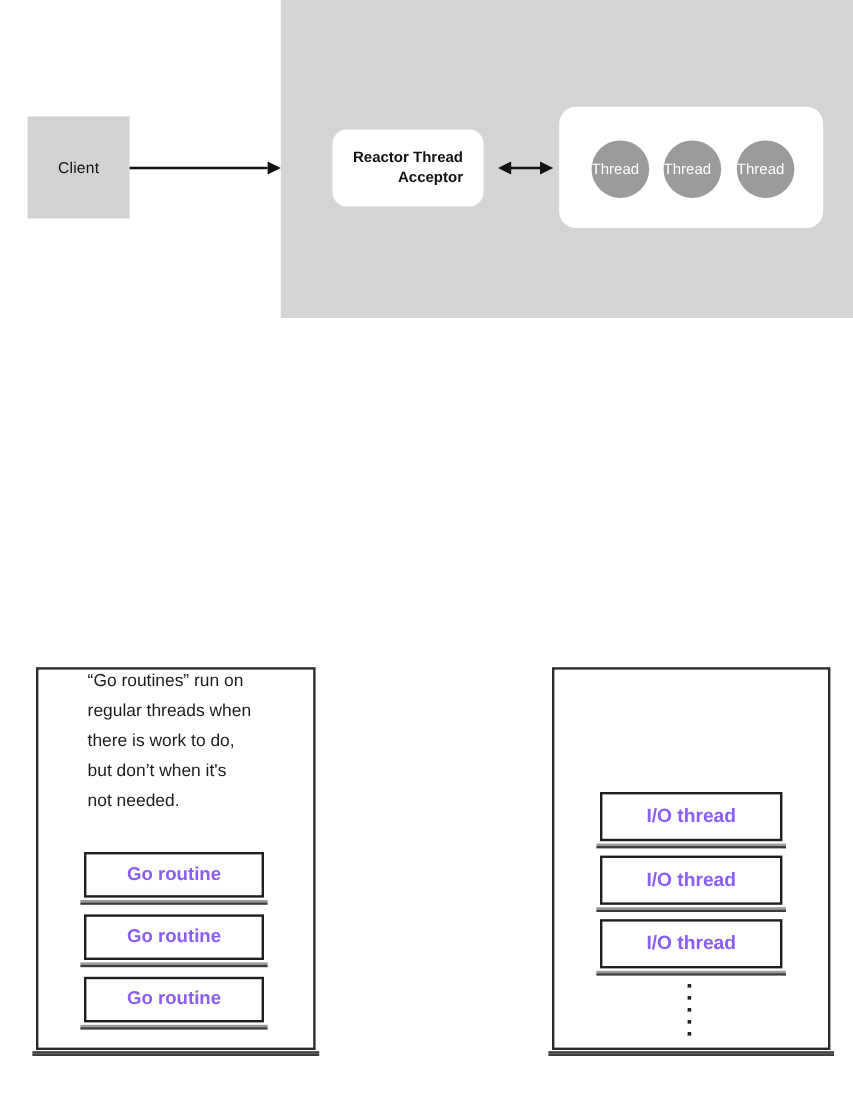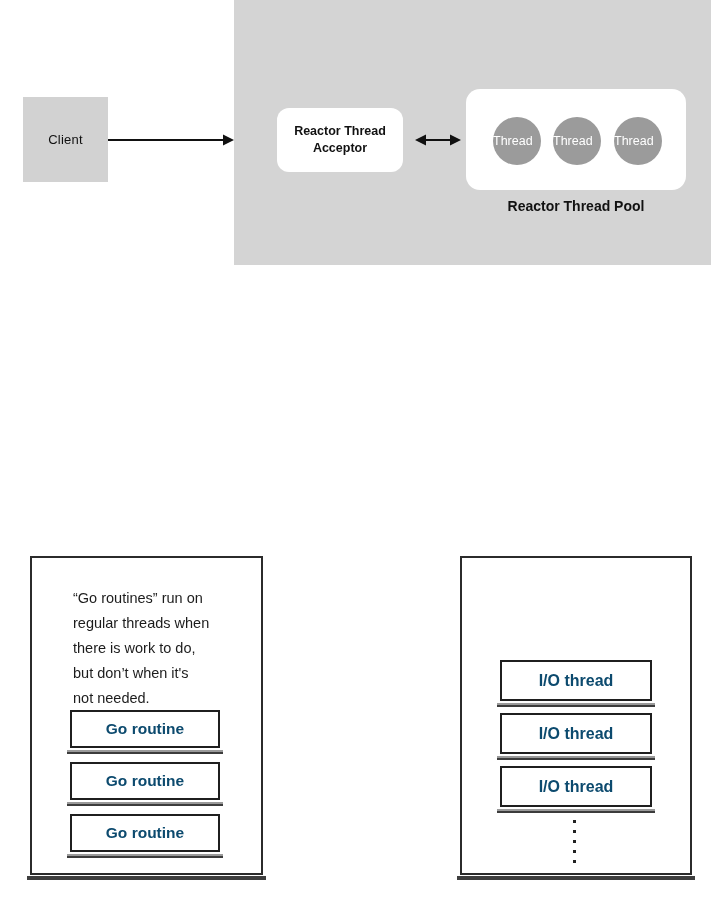--- a/index.html
+++ b/index.html
@@ -15,43 +15,43 @@
   .canvas{position:relative;width:711px;height:911px;background:#fff;overflow:hidden;}
 
   
   .gray-panel{position:absolute;left:234px;top:0;width:477px;height:265px;background:var(--panel_gray);}
   .client-box{position:absolute;left:23px;top:97px;width:85px;height:85px;background:var(--client_gray);
     display:flex;align-items:center;justify-content:center;}
   .client-box span{font-weight:normal;font-size:13px;letter-spacing:.2px;}
   svg.arrow{position:absolute;overflow:visible;}
   .acceptor-box{position:absolute;left:277px;top:108px;width:126px;height:64px;background:#fff;border-radius:12px;
     display:flex;align-items:center;justify-content:center;text-align:center;}
-  .acceptor-box span{font-weight:bold;font-size:12.5px;line-height:17px;white-space:pre-line;}
+  .acceptor-box span{font-weight:bold;font-size:12.5px;line-height:17px;white-space:pre-line;text-align:right;}
   .pool-box{position:absolute;left:466px;top:89px;width:220px;height:101px;background:#fff;border-radius:14px;}
   .thread-circle{position:absolute;top:117px;width:48px;height:48px;border-radius:50%;background:var(--thread_circle_gray);
     display:flex;align-items:center;justify-content:flex-start;}
   .thread-circle span{color:#fff;font-size:12.5px;}
   .tc1{left:493px;} .tc2{left:553px;} .tc3{left:614px;}
   .pool-caption{position:absolute;left:466px;top:196px;width:220px;text-align:center;}
   .pool-caption div{font-weight:bold;font-size:14px;line-height:20px;}
 
   
   .panel{position:absolute;background:#fff;border:2px solid #2b2b2b;}
   .left-panel{left:30px;top:556px;width:233px;height:319px;}
   .right-panel{left:460px;top:556px;width:232px;height:319px;}
   .panel-shadow{position:absolute;height:3px;background:#ececec;border-top:2px solid #3e3e3e;border-bottom:2px solid #3e3e3e;}
   .left-shadow{left:27px;top:876px;width:239px;}
   .right-shadow{left:457px;top:876px;width:238px;}
 
-  .note{position:absolute;left:73px;top:586px;width:185px;font-size:14.5px;line-height:25px;color:#1c1c1c;white-space:pre-line;}
+  .note{position:absolute;left:73px;top:556px;width:185px;font-size:14.5px;line-height:25px;color:#1c1c1c;white-space:pre-line;}
 
   .stack{position:absolute;width:156px;}
   .stack .sbox{margin:0 3px;height:38px;border:2px solid var(--line_dark);background:#fff;
     display:flex;align-items:center;justify-content:center;}
-  .stack .sbox span{font-weight:bold;font-size:15.5px;color:#0c4a6e;}
+  .stack .sbox span{font-weight:bold;font-size:15.5px;color:#8b5cf6;}
   .stack .platform{margin-top:2px;height:2px;background:#fff;border-top:2px solid #9a9a9a;border-bottom:2px solid #3c3c3c;}
   .gr1{left:67px;top:710px;} .gr2{left:67px;top:762px;} .gr3{left:67px;top:814px;}
   .io-stack{width:158px;}
   .io-stack .sbox{height:41px;}
   .io-stack .sbox span{font-size:16px;}
   .io1{left:497px;top:660px;} .io2{left:497px;top:713px;} .io3{left:497px;top:766px;}
 
   .scheduler-circle{position:absolute;left:284px;top:645px;width:150px;height:150px;border-radius:50%;
     background:var(--scheduler_black);display:flex;align-items:center;justify-content:center;text-align:center;}
   .scheduler-circle span{color:#e3e3e3;font-size:15px;line-height:27px;white-space:pre-line;}
@@ -92,21 +92,20 @@
     <span>Thread</span>
   </div>
   <div class="thread-circle tc2">
     <span>Thread</span>
   </div>
   <div class="thread-circle tc3">
     <span>Thread</span>
   </div>
 
   <div class="pool-caption">
-    <div>Reactor Thread Pool</div>
   </div>
 
   <div class="panel left-panel"></div>
   <div class="panel-shadow left-shadow"></div>
 
   <div class="note">“Go routines” run on
 regular threads when
 there is work to do,
 but don’t when it's
 not needed.</div>

